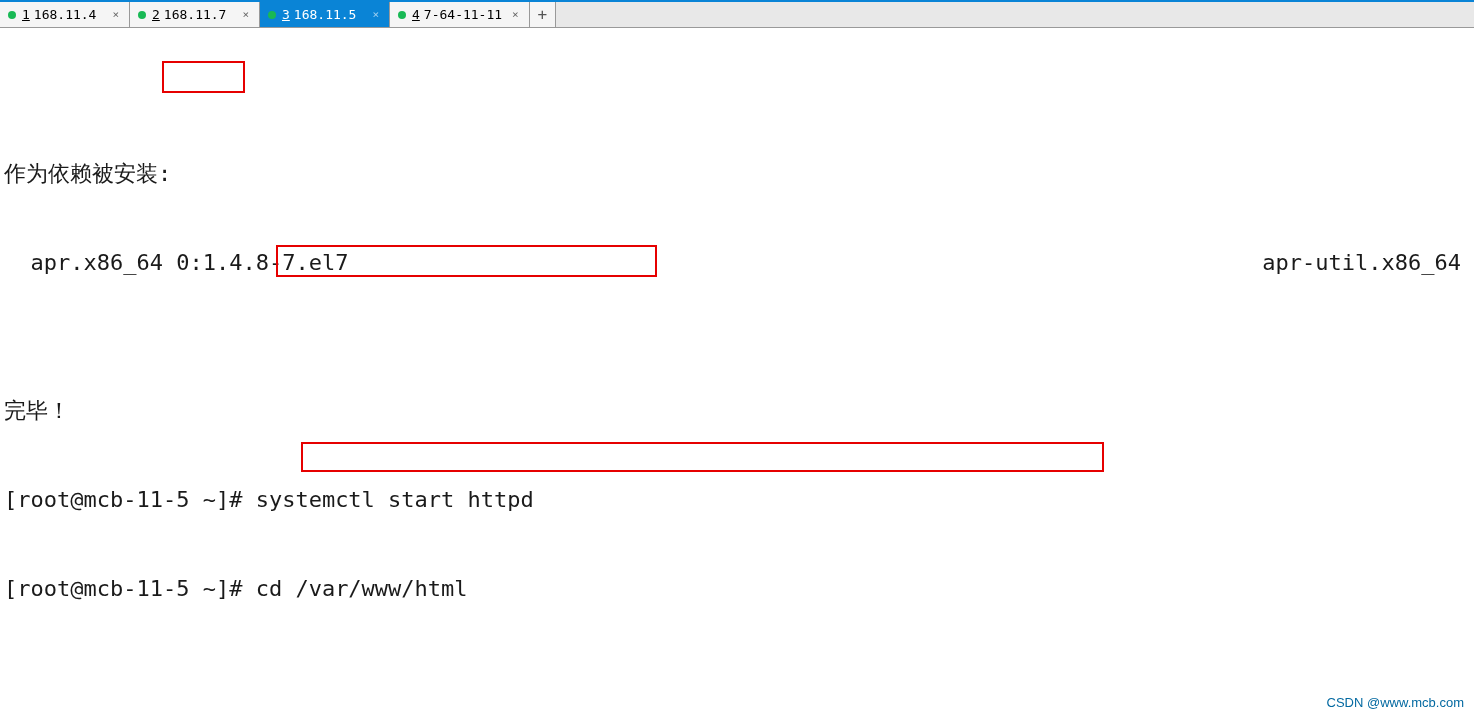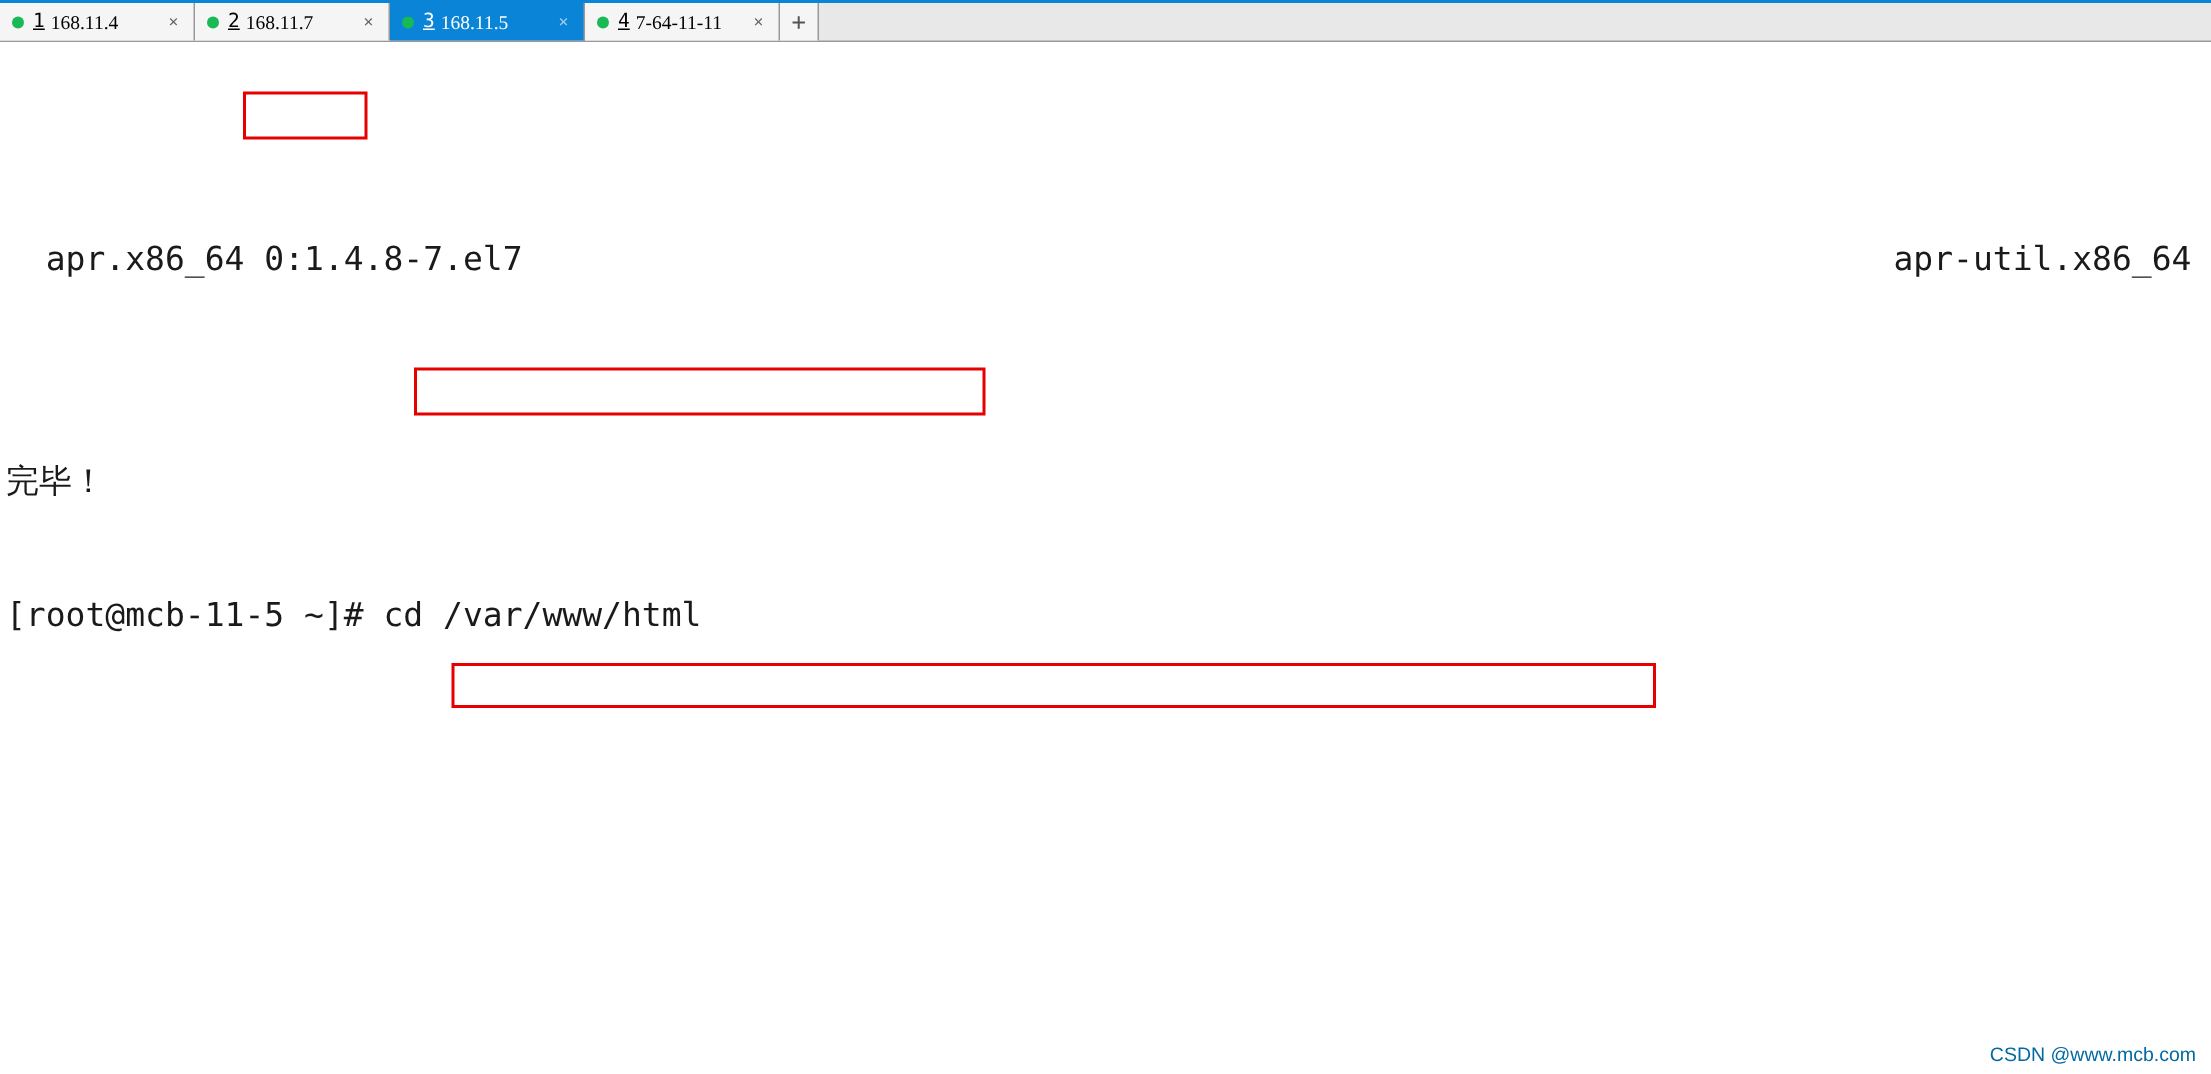--- a/index.html
+++ b/index.html
@@ -38,21 +38,21 @@
       height: 8px;
       border-radius: 50%;
       background: #19b955;
       margin-right: 6px;
       flex-shrink: 0;
     }
     .tab-num {
       text-decoration: underline;
       margin-right: 4px;
     }
-    .tab-label { flex: 1; font-family: Liberation Serif, serif; }
+    .tab-label { flex: 1; }
     .tab-close {
       margin-left: 8px;
       font-size: 11px;
       opacity: 0.6;
       padding: 0 2px;
     }
     .tab-add {
       display: flex;
       align-items: center;
       justify-content: center;
@@ -127,23 +127,25 @@
     <span class="tab-num">4</span>
     <span class="tab-label">7-64-11-11</span>
     <span class="tab-close">×</span>
   </div>
 
   <div class="tab-add">+</div>
 </div>
 
 <div class="terminal">
   <div class="term-line"></div>
+  <div class="term-line">作为依赖被安装:</div>
   <div class="term-line"><span>  apr.x86_64 0:1.4.8-7.el7</span><span>                                                                     </span><span>apr-util.x86_64 0:1.5.2-6.el7_9.1</span></div>
   <div class="term-line"></div>
   <div class="term-line">完毕！</div>
+  <div class="term-line">[root@mcb-11-5 ~]# systemctl start httpd</div>
   <div class="term-line">[root@mcb-11-5 ~]# cd /var/www/html</div>
   
   
   
   
   
   
   
   
   

